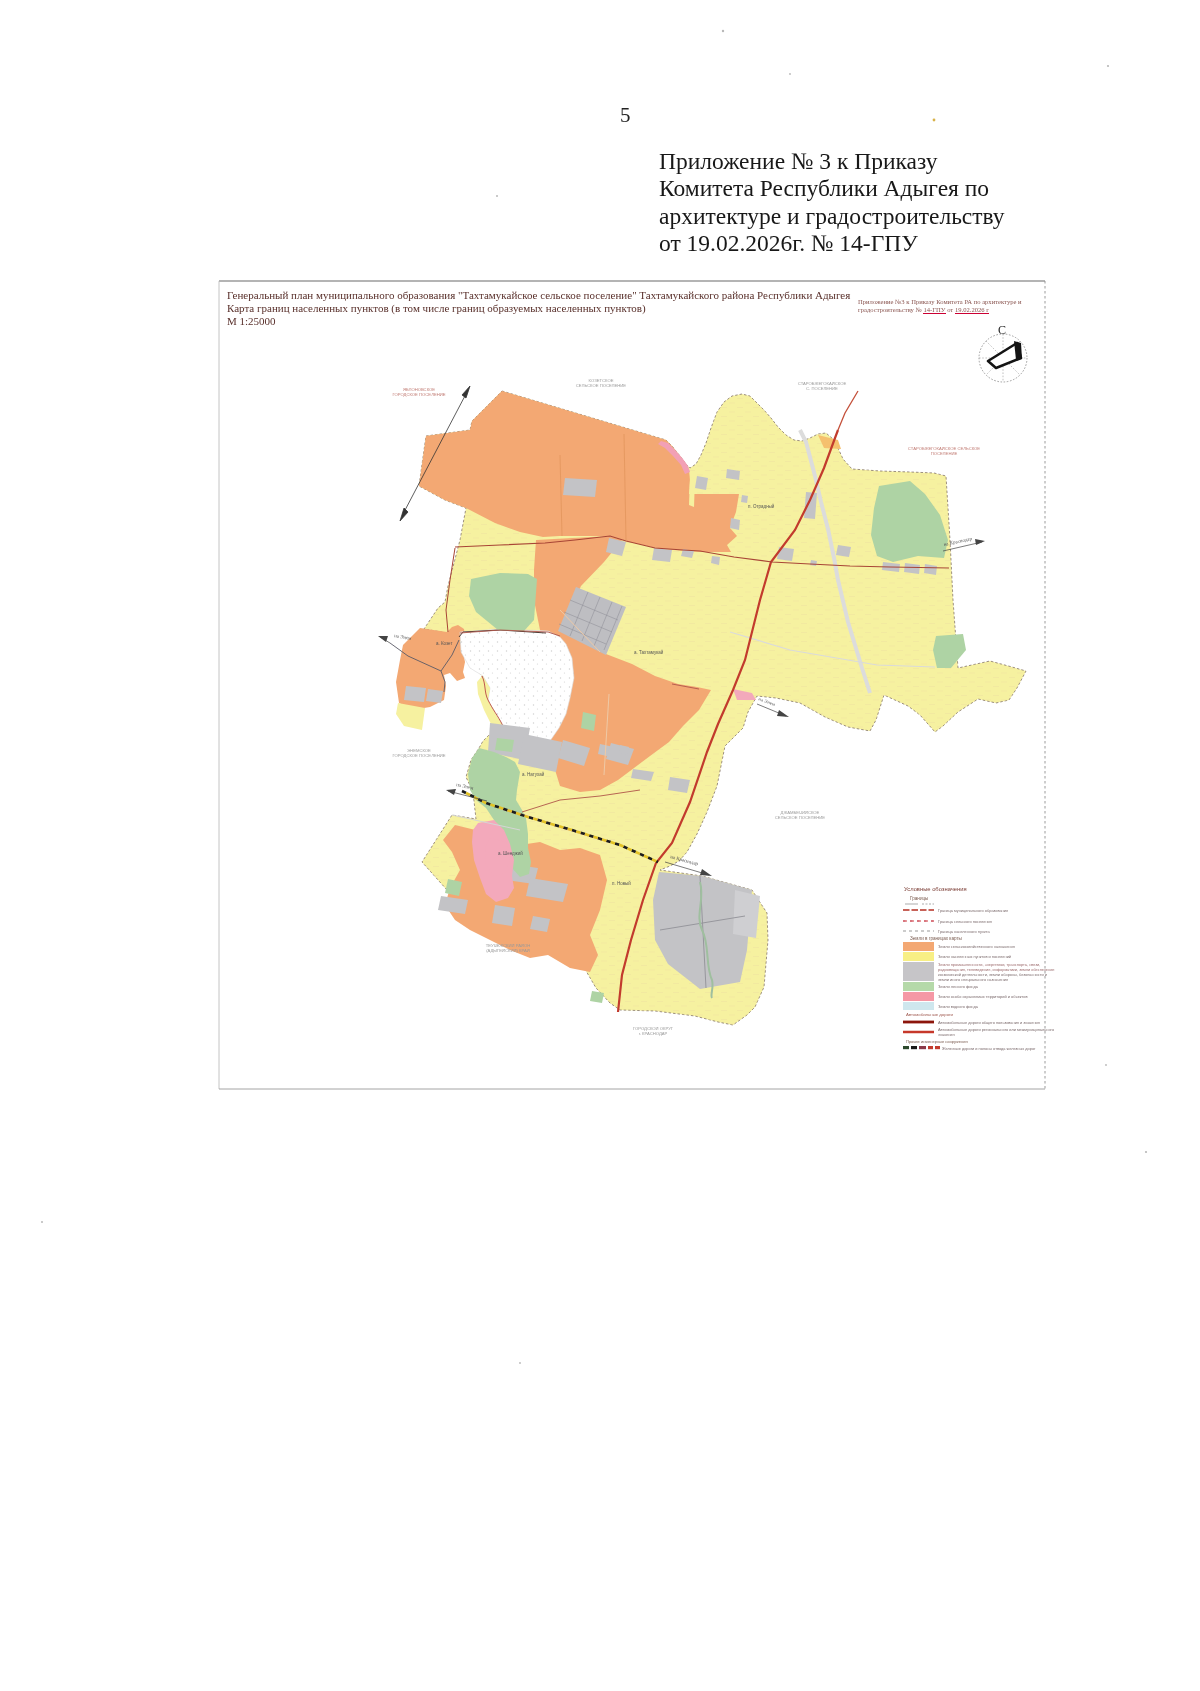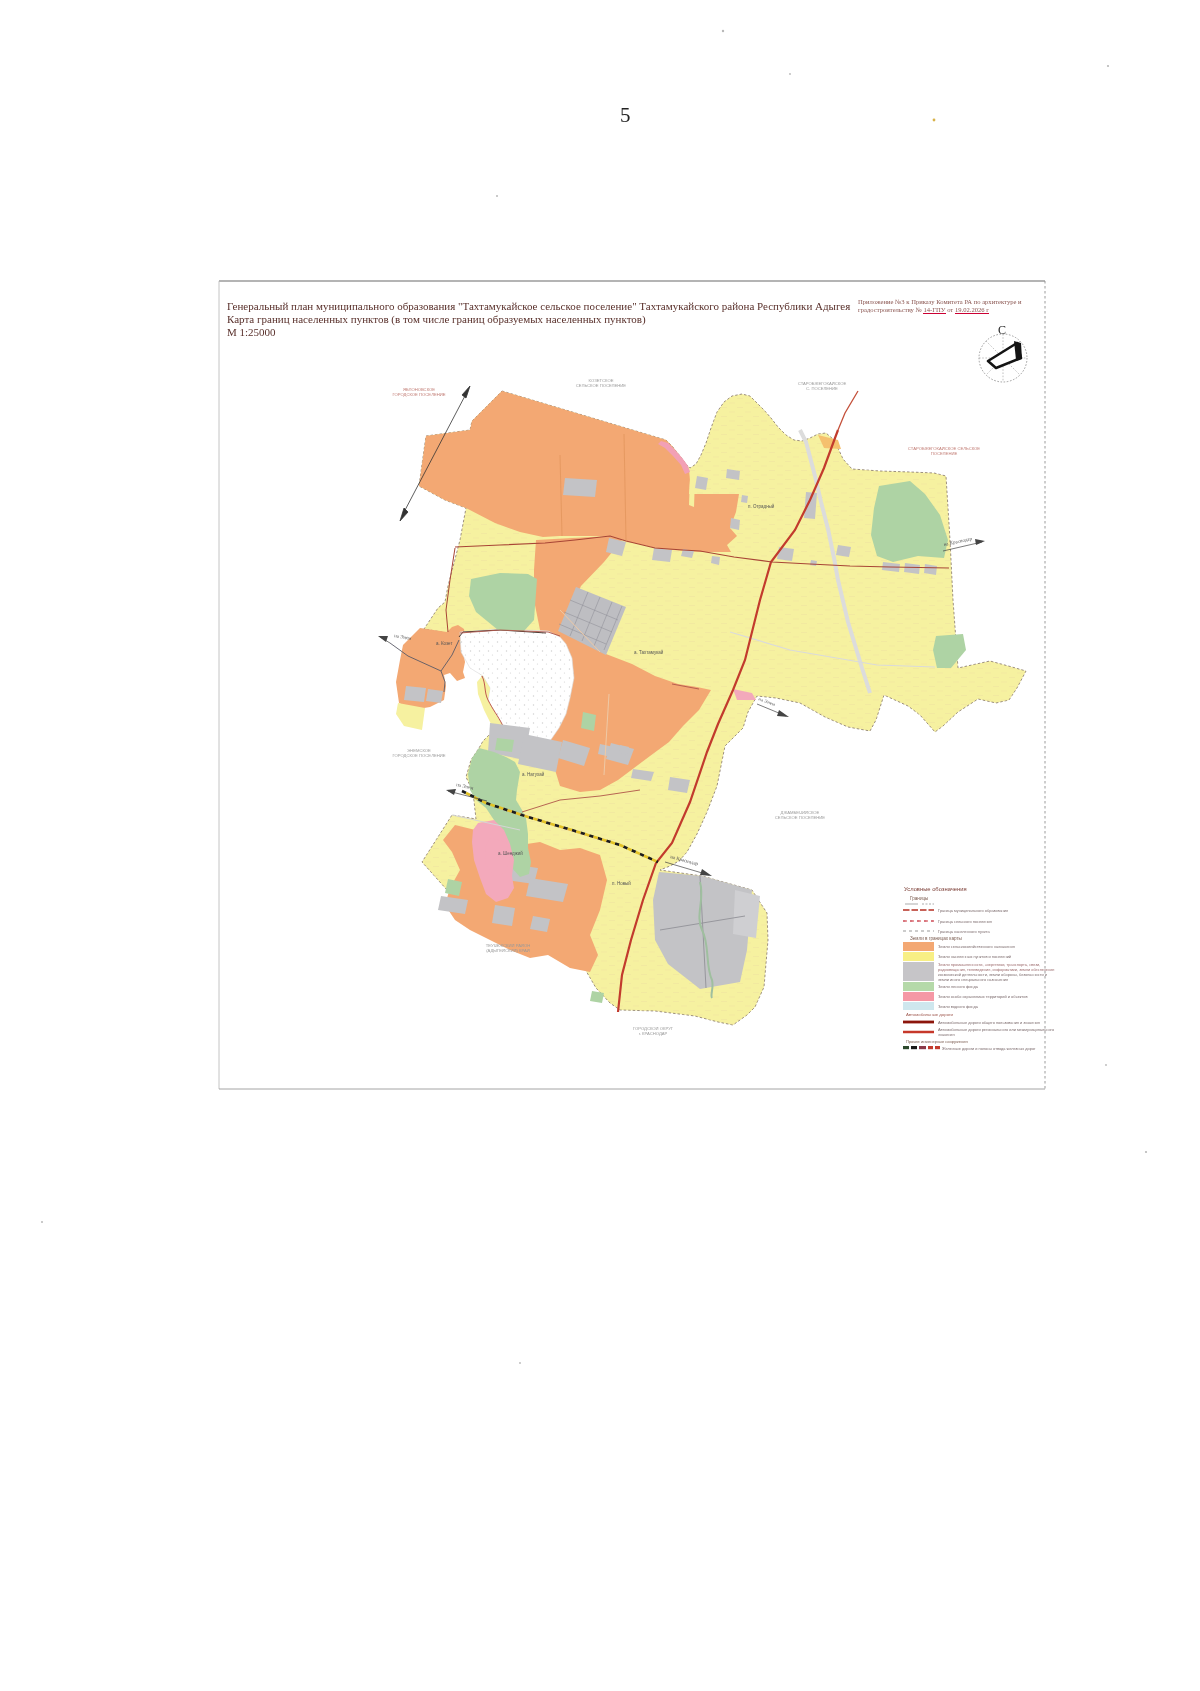--- a/index.html
+++ b/index.html
@@ -5,22 +5,23 @@
 html,body{margin:0;padding:0;background:#fff;}
 .page{position:relative;width:1200px;height:1691px;background:#ffffff;overflow:hidden;font-family:"Liberation Serif",serif;}
 .abs{position:absolute;}
 </style>
 </head>
 <body>
 <div class="page">
 
 <div class="abs" style="left:620px;top:103px;font-size:21px;color:#222;">5</div>
 
-
-<div class="abs" style="left:227px;top:300px;width:645px;font-size:11px;line-height:13px;color:#59302b;">Генеральный план муниципального образования "Тахтамукайское сельское поселение" Тахтамукайского района Республики Адыгея Карта границ населенных пунктов (в том числе границ образуемых населенных пунктов)<br>М 1:25000</div>
+<div class="abs" style="left:659px;top:148px;width:360px;font-size:23.5px;line-height:27.4px;color:#181818;">Приложение № 3 к Приказу<br>Комитета Республики Адыгея по<br>архитектуре и градостроительству<br>от 19.02.2026г. № 14-ГПУ</div>
+
+<div class="abs" style="left:227px;top:289px;width:645px;font-size:11px;line-height:13px;color:#59302b;">Генеральный план муниципального образования "Тахтамукайское сельское поселение" Тахтамукайского района Республики Адыгея Карта границ населенных пунктов (в том числе границ образуемых населенных пунктов)<br>М 1:25000</div>
 
 <div class="abs" style="left:858px;top:298px;width:180px;font-size:6.6px;line-height:8.3px;color:#8a5550;">Приложение №3 к Приказу Комитета РА по архитектуре и градостроительству № <span style="border-bottom:1px solid #c03;">14-ГПУ</span> от <span style="border-bottom:1px solid #c03;">19.02.2026 г</span></div>
 
 <svg class="abs" style="left:0;top:0" width="1200" height="1691" viewBox="0 0 1200 1691">
 <defs>
 <pattern id="marshdots" width="9" height="9" patternUnits="userSpaceOnUse">
           <rect width="9" height="9" fill="#ffffff"></rect>
           <circle cx="2.5" cy="3" r="0.7" fill="#cfcfcf"></circle>
           <circle cx="6.5" cy="7" r="0.6" fill="#d5d5d5"></circle>
         </pattern>

